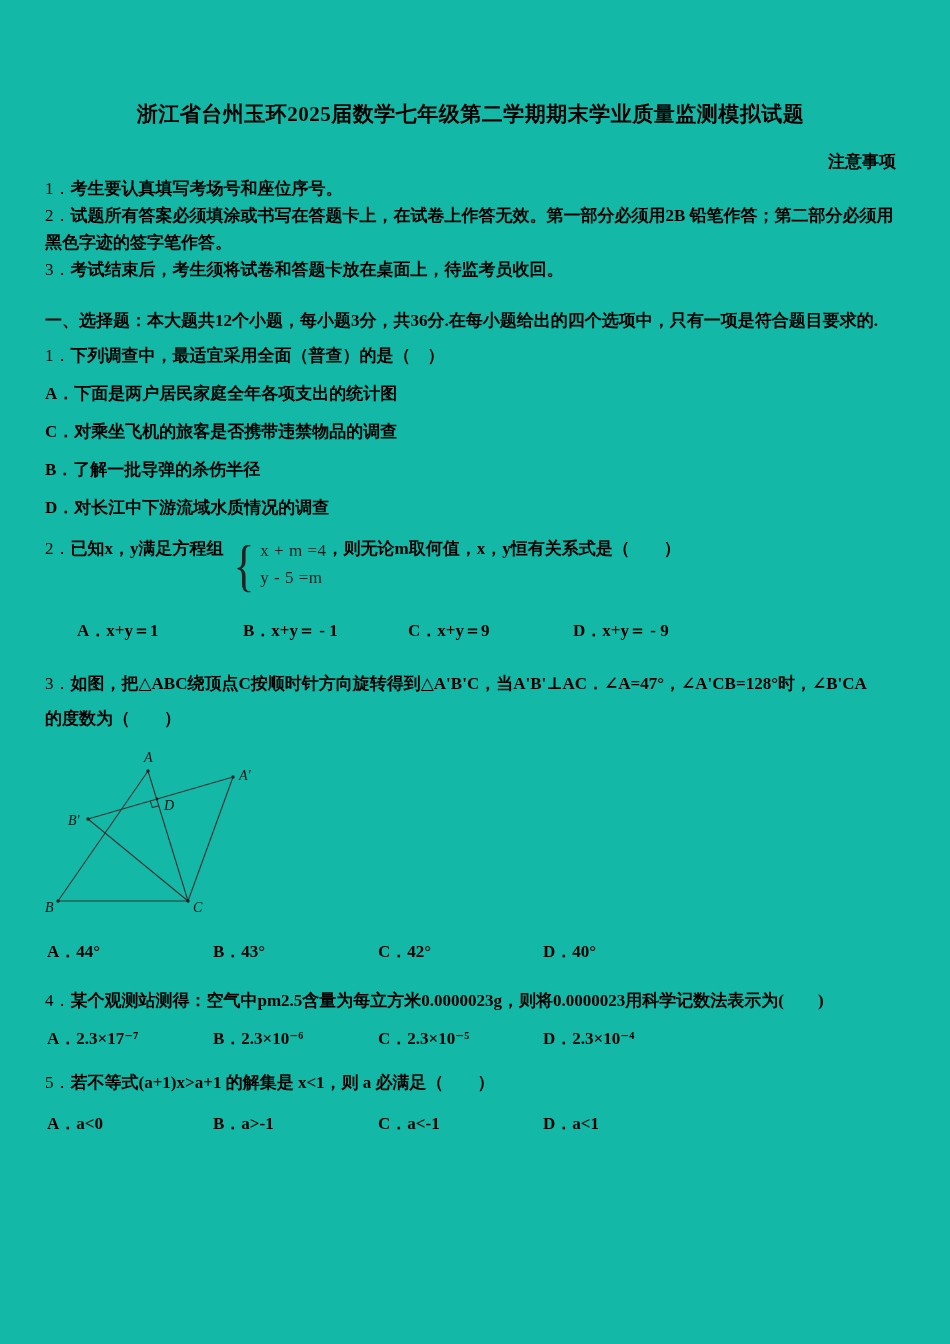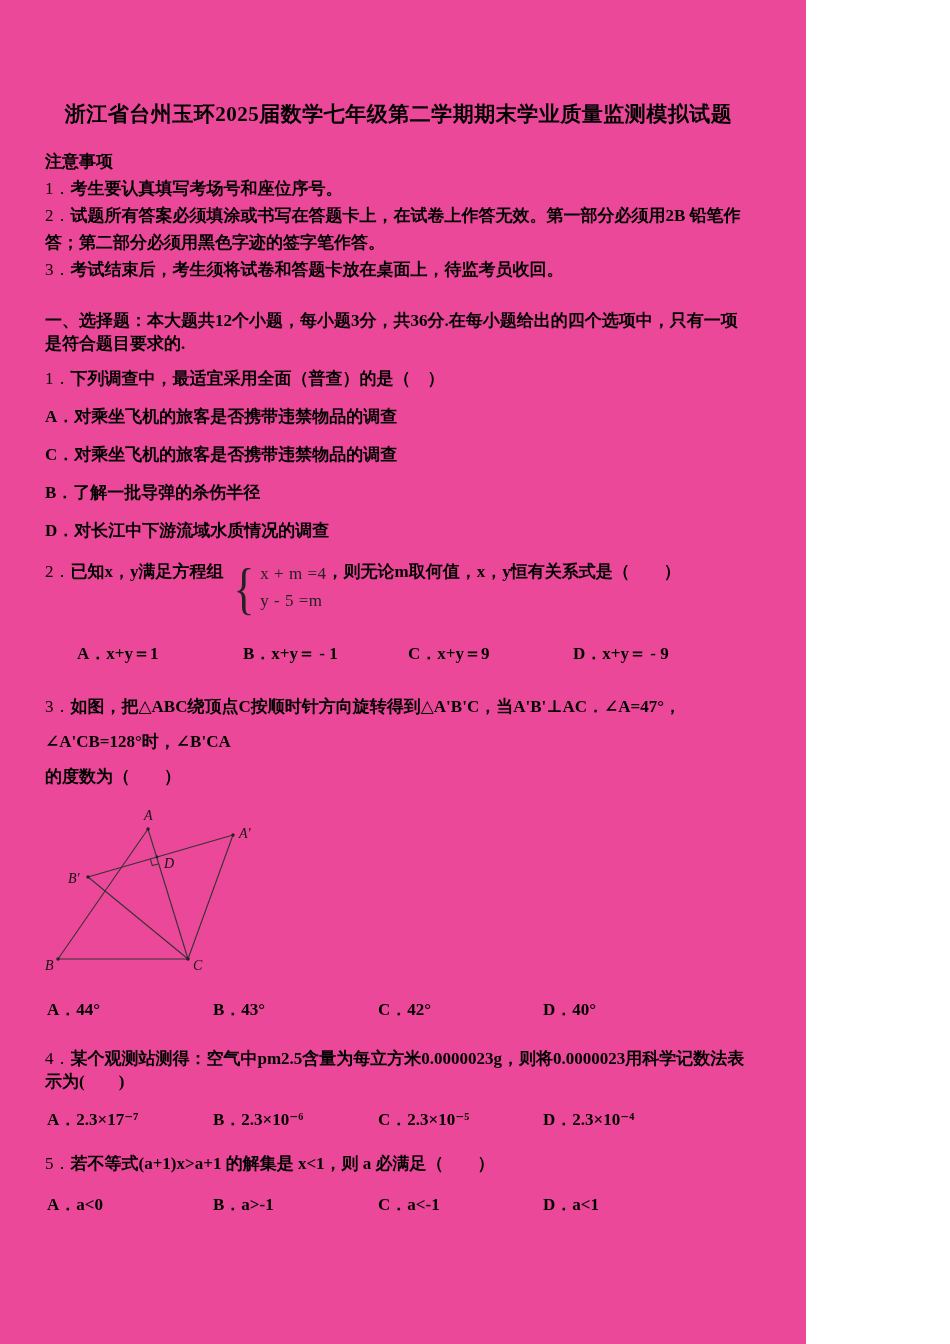--- a/index.html
+++ b/index.html
@@ -1,35 +1,35 @@
 <!DOCTYPE html>
 <html><head>
 <meta charset="utf-8">
 <style>
   html,body{margin:0;padding:0;background:#ffffff;}
   .page{
     position:relative;
-    width:806px;height:1344px;
+    width:950px;height:1344px;
     box-sizing:border-box;
     padding:100px 54px 0 45px;
-    background:#ec4899;
+    background:#14b8a6;
     color:#000;
     font-family:"Liberation Serif","DejaVu Serif",serif;
     font-size:17px;
     overflow:hidden;
   }
   .title{
     margin:0 0 20px 0;
     font-size:21px;
     font-weight:700;
     text-align:center;
     letter-spacing:0.5px;
   }
   .notice{line-height:27px;font-weight:700;}
-  .notice-heading{font-weight:700;}
+  .notice-heading{font-weight:700;text-align:right;}
   .num{font-weight:400;}
   .section-header{margin-top:26px;font-weight:700;}
   .stem{font-weight:700;}
   .q1{margin-top:12px;}
   .q1 .opt-v{margin-top:15px;font-weight:700;}
   .q2{margin-top:18px;}
   .q2-row{display:flex;align-items:flex-start;font-weight:700;}
   .brace{
     font-weight:400;
     font-size:58px;
@@ -71,21 +71,21 @@
     <div class="notice-heading">注意事项</div>
     <div class="notice-item"><span class="num">1．</span><span>考生要认真填写考场号和座位序号。</span></div>
     <div class="notice-item"><span class="num">2．</span><span>试题所有答案必须填涂或书写在答题卡上，在试卷上作答无效。第一部分必须用2B 铅笔作答；第二部分必须用黑色字迹的签字笔作答。</span></div>
     <div class="notice-item"><span class="num">3．</span><span>考试结束后，考生须将试卷和答题卡放在桌面上，待监考员收回。</span></div>
   </div>
 
   <div class="section-header">一、选择题：本大题共12个小题，每小题3分，共36分.在每小题给出的四个选项中，只有一项是符合题目要求的.</div>
 
   <div class="q1">
     <div class="stem"><span class="num">1．</span><span>下列调查中，最适宜采用全面（普查）的是（　）</span></div>
-    <div class="opt-v">A．对乘坐飞机的旅客是否携带违禁物品的调查</div>
+    <div class="opt-v">A．下面是两户居民家庭全年各项支出的统计图</div>
     <div class="opt-v">C．对乘坐飞机的旅客是否携带违禁物品的调查</div>
     <div class="opt-v">B．了解一批导弹的杀伤半径</div>
     <div class="opt-v">D．对长江中下游流域水质情况的调查</div>
   </div>
 
   <div class="q2">
     <div class="q2-row">
       <span><span class="num">2．</span><span>已知x，y满足方程组</span></span>
       <span class="brace">{</span>
       <span class="eq-stack">

